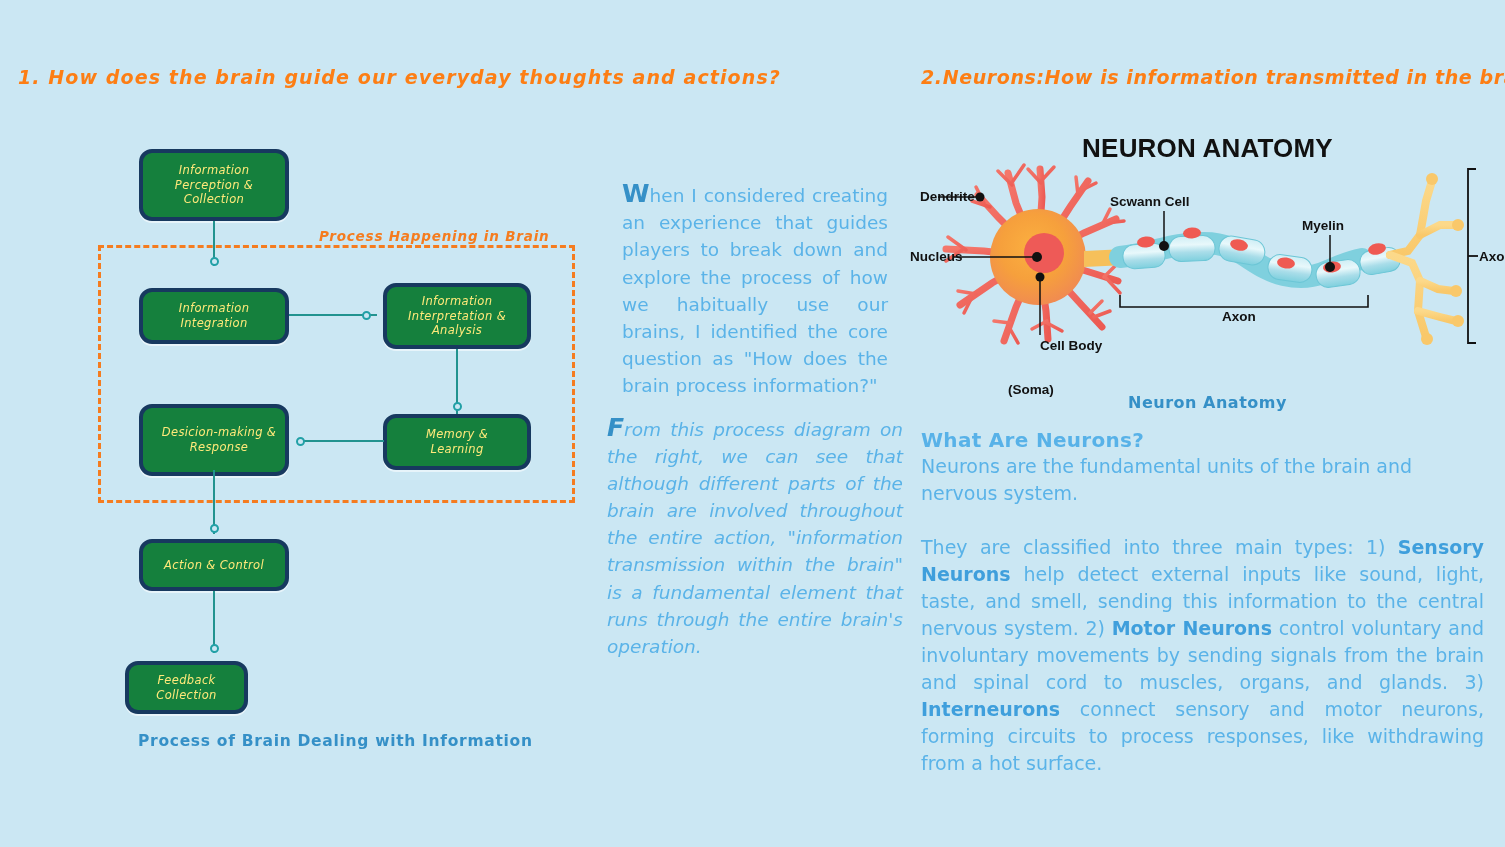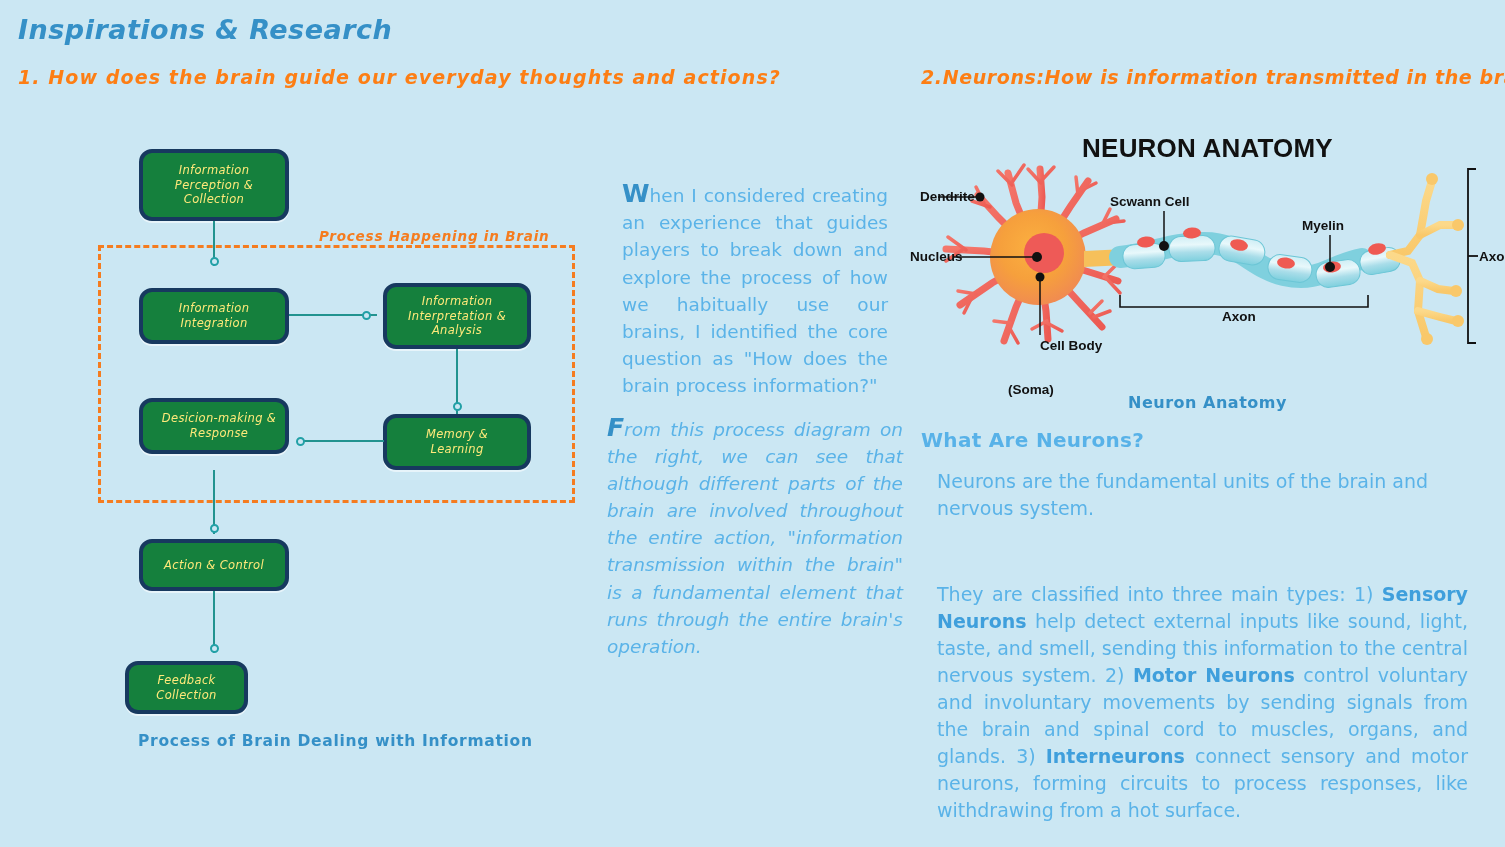--- a/index.html
+++ b/index.html
@@ -202,40 +202,39 @@
     color: #58b2e8;
     font-size: 20px;
     font-weight: bold;
     letter-spacing: 0.3px;
     margin: 0 0 1px 0;
   }
   .right-para {
     color: #5ab3e8;
     font-size: 19px;
     line-height: 1.42;
-    margin: 16px;
+    margin: 0;
   }
   .right-para.justified {
     text-align: justify;
     text-justify: inter-word;
   }
   .right-para b {
     color: #3f9fdc;
     font-weight: bold;
   }
   .spacer {
     height: 27px;
   }
 </style>
 </head>
 <body>
 
 <div class="page">
 
-  <div id="main-title">Inspirations &amp; Research</div>
   <div id="question-one">1. How does the brain guide our everyday thoughts and actions?</div>
   <div id="question-two">2.Neurons:How is information transmitted in the brain?</div>
 
   <div id="flowchart">
 
     <div class="dashed-region" style="left:8px; top:105px; width:477px; height:258px;"></div>
     <div class="region-label" style="left:229px; top:88px;">Process Happening in Brain</div>
 
     <div class="node" style="left:49px; top:9px; width:150px; height:72px; white-space:pre-line;">Information
 Perception &amp;
@@ -256,21 +255,21 @@
 
     <div class="conn-v" style="left:366px; top:209px; height:65px;"></div>
     <div class="conn-dot" style="left:362.5px; top:262px;"></div>
 
     <div class="node" style="left:293px; top:274px; width:148px; height:56px; white-space:pre-line;">Memory &amp;
 Learning</div>
 
     <div class="conn-h" style="left:212px; top:300px; width:82px;"></div>
     <div class="conn-dot" style="left:206px; top:296.5px;"></div>
 
-    <div class="node" style="left:49px; top:258px; width:150px; height:56px; white-space:pre-line;padding-left:16px;">Desicion-making &amp;
+    <div class="node" style="left:49px; top:264px; width:150px; height:72px; white-space:pre-line;padding-left:16px;">Desicion-making &amp;
 Response</div>
 
     <div class="conn-v" style="left:123px; top:330px; height:64px;"></div>
     <div class="conn-dot" style="left:119.5px; top:384px;"></div>
 
     <div class="node" style="left:49px; top:399px; width:150px; height:52px; white-space:pre-line;">Action &amp; Control</div>
 
     <div class="conn-v" style="left:123px; top:451px; height:62px;"></div>
     <div class="conn-dot" style="left:119.5px; top:504px;"></div>
 

